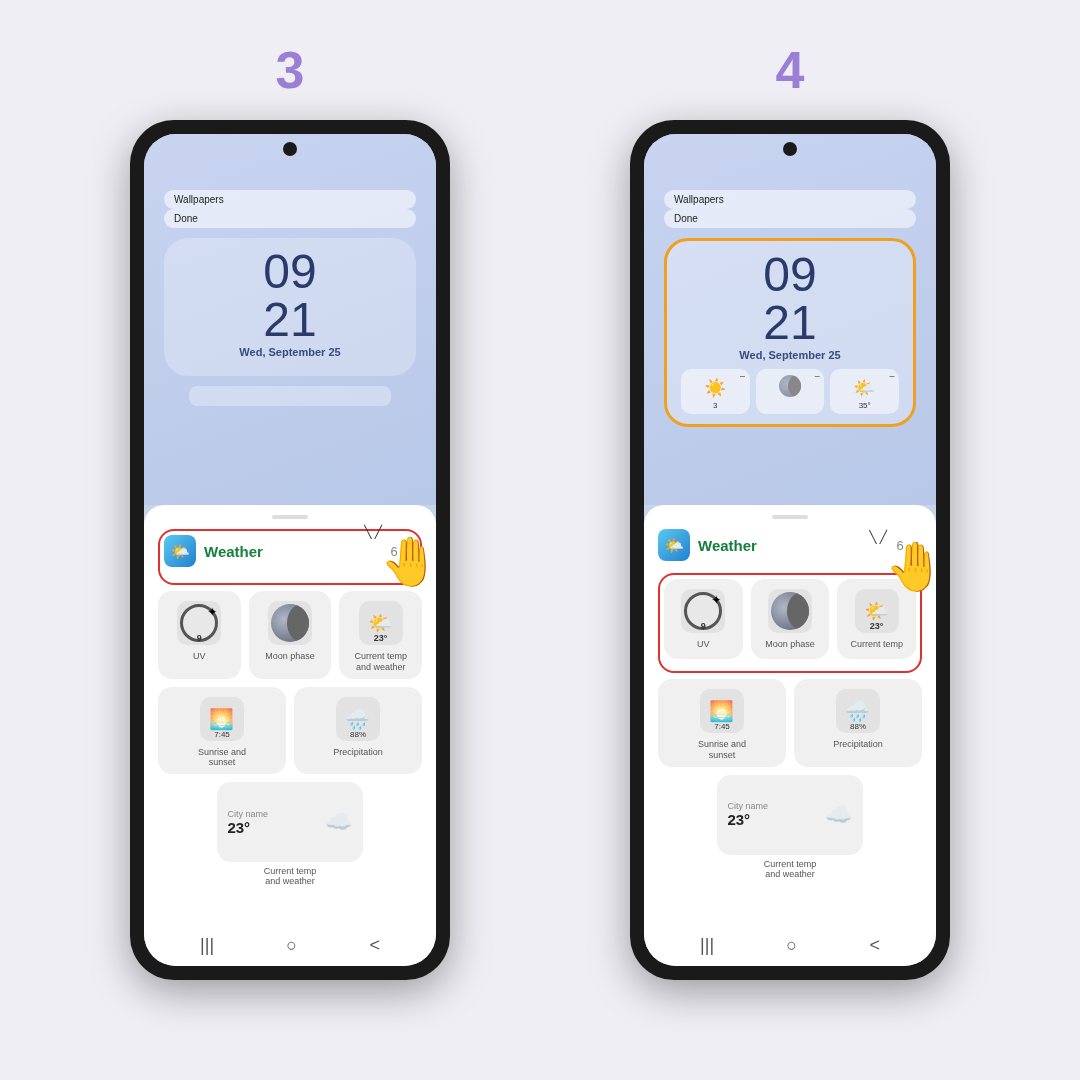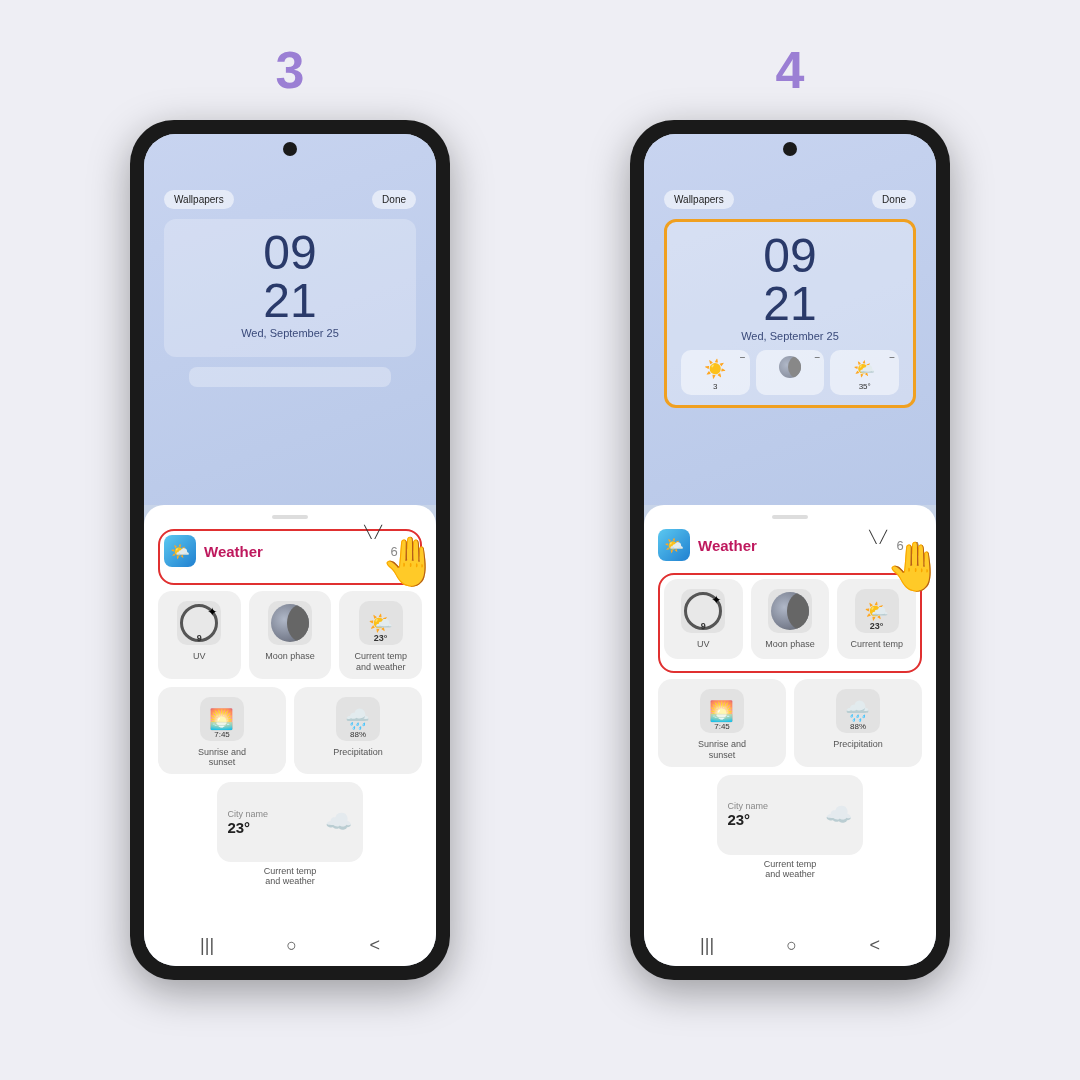--- a/index.html
+++ b/index.html
@@ -71,21 +71,21 @@
       background: linear-gradient(160deg, #c8d4f0 0%, #b8c8e8 100%);
       padding: 50px 20px 16px;
       display: flex;
       flex-direction: column;
       align-items: center;
       position: relative;
     }
     .widget-box {
       width: 100%;
       background: rgba(255,255,255,0.25);
-      border-radius: 12px;
+      border-radius: 24px;
       padding: 10px 14px;
       display: flex;
       flex-direction: column;
       align-items: center;
     }
     .widget-box.selected {
       border: 3px solid #f0a020;
       background: rgba(255,255,255,0.3);
     }
     .widget-time-hour {
@@ -98,20 +98,21 @@
       font-size: 48px;
       font-weight: 300;
       color: #2a3a6a;
       line-height: 1;
     }
     .widget-date {
       font-size: 11px;
       color: #3a4a7a;
       margin-top: 2px;
       margin-bottom: 8px;
+      font-weight: bold;
     }
     .widget-small-icons {
       display: flex;
       flex-direction: row;
       gap: 6px;
       width: 100%;
     }
     .widget-small-icon {
       flex: 1;
       background: rgba(255,255,255,0.5);
@@ -134,21 +135,21 @@
       margin-top: 4px;
     }
     .wsi-text {
       font-size: 8px;
       color: #333;
       margin-top: 2px;
     }
     
     .wallpapers-bar {
       display: flex;
-      flex-direction: row;
+      flex-direction: column;
       justify-content: space-between;
       width: 100%;
       padding: 6px 0;
       margin-bottom: 4px;
     }
     .wp-btn {
       background: rgba(255,255,255,0.55);
       border-radius: 14px;
       padding: 4px 10px;
       font-size: 10px;
@@ -189,21 +190,21 @@
       display: flex;
       align-items: center;
       justify-content: center;
       font-size: 16px;
       margin-right: 8px;
       flex-shrink: 0;
     }
     .app-name {
       font-size: 15px;
       font-weight: 600;
-      color: #be185d;
+      color: #15803d;
       flex: 1;
     }
     .app-count {
       font-size: 13px;
       color: #888;
       margin-right: 8px;
     }
     .app-expand {
       font-size: 14px;
       color: #888;

